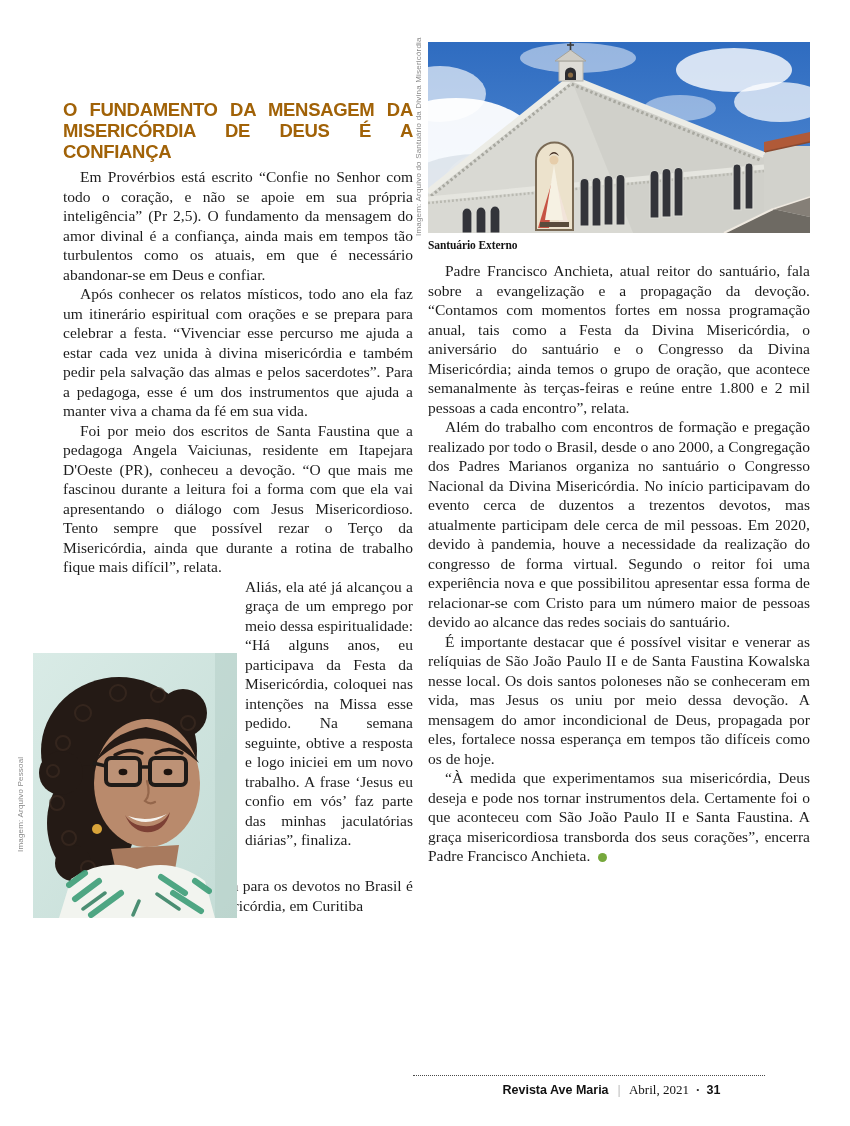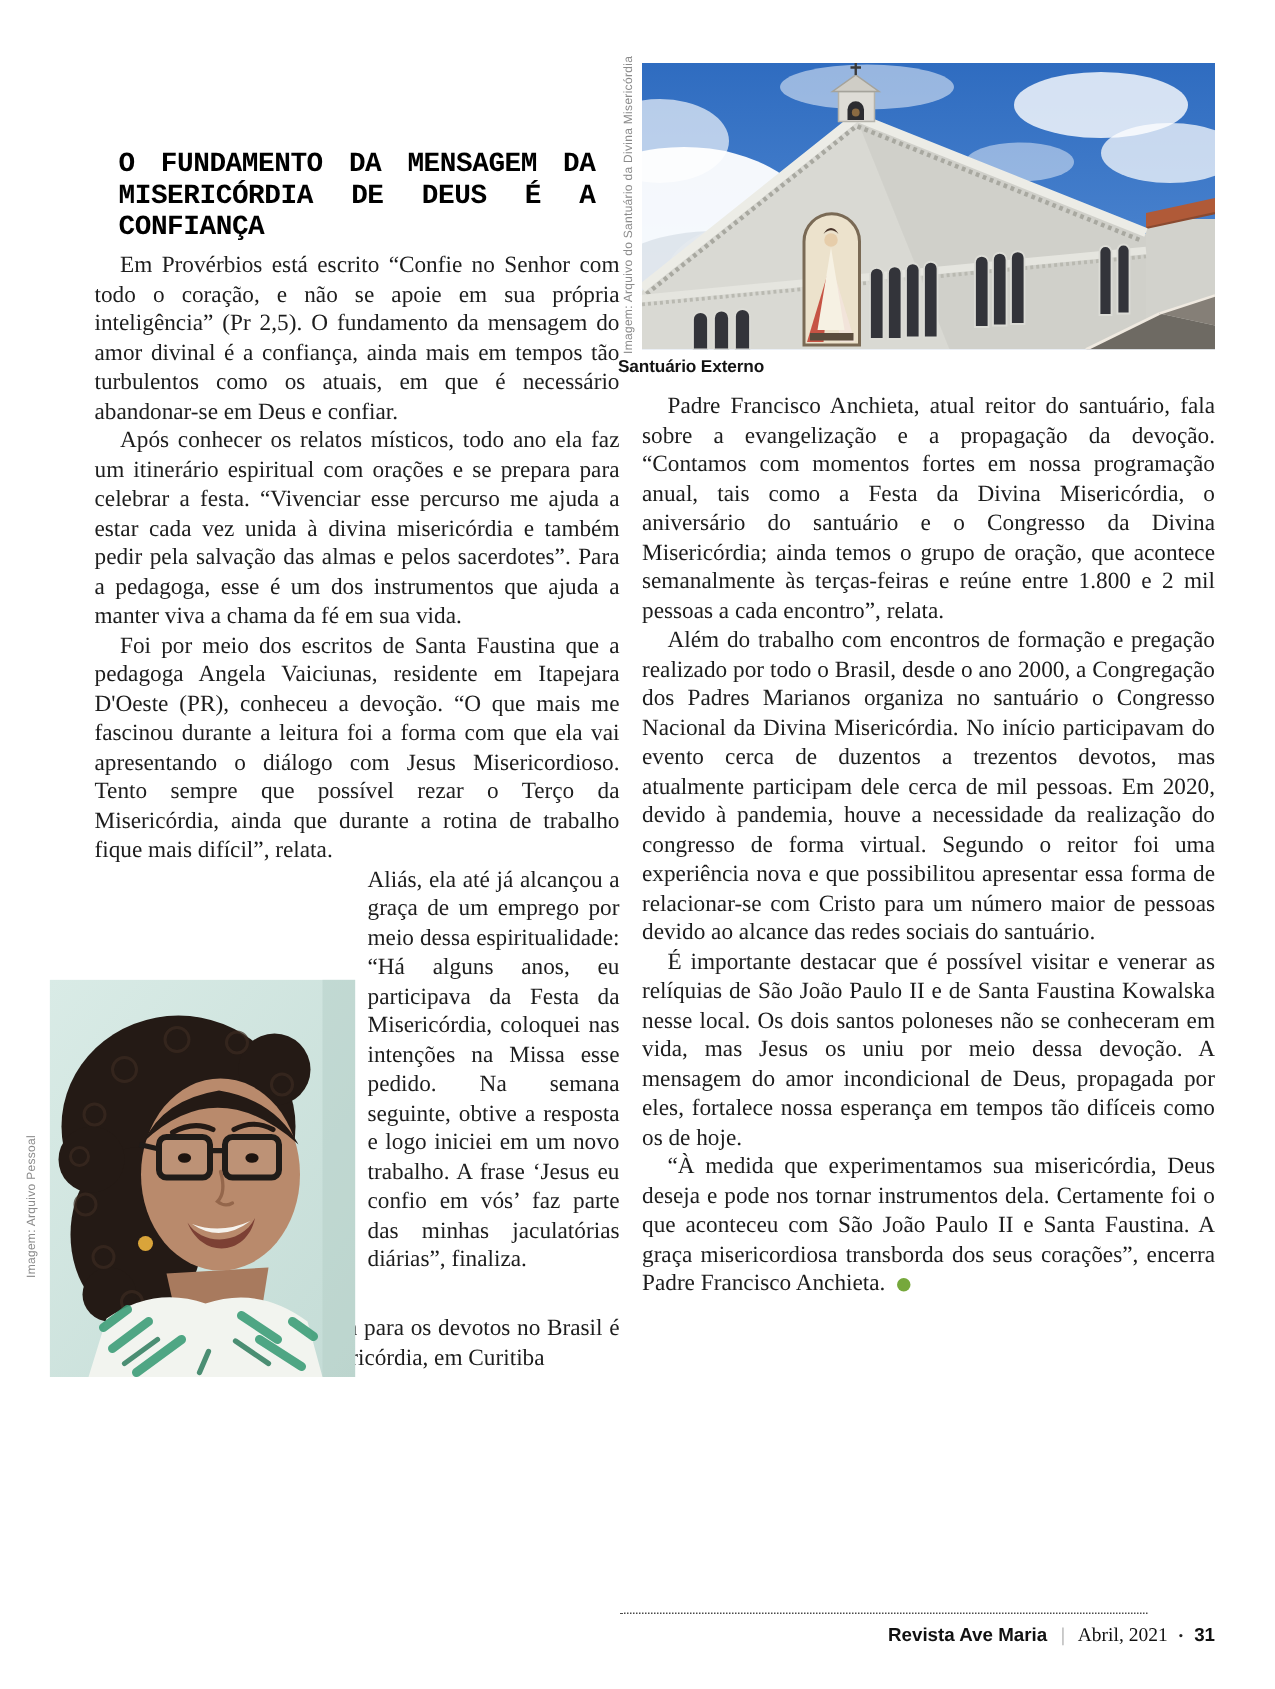--- a/index.html
+++ b/index.html
@@ -3,39 +3,39 @@
 <meta charset="utf-8">
 <style>
   html,body{margin:0;padding:0;background:#fff;}
   .page{position:relative;width:850px;height:1126px;background:#ffffff;overflow:hidden;}
 
   .col{position:absolute;font-family:"Liberation Serif",serif;font-size:15.5px;line-height:19.5px;
        color:#1d1d1d;text-align:justify;}
   .col p{margin:0;}
   p.ind{text-indent:17px;}
 
-  .h-green{font-family:Liberation Mono, monospace;font-weight:700;font-size:18.5px;line-height:21px;
-           color:#000000;text-align:justify;margin:11px 16px 5px;letter-spacing:-0.3px;}
+  .h-green{font-family:Liberation Sans, sans-serif;font-weight:700;font-size:18.5px;line-height:21px;
+           color:#a16207;text-align:justify;margin:11px 0 5px;letter-spacing:-0.3px;}
   .caption{font-family:"Liberation Sans",sans-serif;font-weight:700;font-size:11.5px;color:#141414;
            letter-spacing:-0.1px;}
 
   .credit{position:absolute;font-family:"Liberation Sans",sans-serif;font-size:8px;color:#8a8a8a;
           transform:rotate(-90deg);transform-origin:0 0;white-space:nowrap;letter-spacing:0.2px;}
 
   .photo{position:absolute;overflow:hidden;}
   .photo svg{display:block;}
 
   .wrap-spacer{float:left;width:182px;height:277px;}
   .clr{clear:both;}
 
   .end-dot{display:inline-block;width:9px;height:9px;border-radius:50%;background:#76A83C;
            margin-left:4px;vertical-align:-1px;}
 
   .footer-rule{position:absolute;left:413px;top:1075px;width:352px;border-top:1.5px dotted #4a4a4a;}
-  .footer-text{position:absolute;left:413px;top:1082px;width:397px;text-align:right;
+  .footer-text{position:absolute;left:413px;top:1082px;width:397px;text-align:center;
                font-family:"Liberation Serif",serif;font-size:13px;color:#111;}
   .f-mag{font-family:"Liberation Sans",sans-serif;font-weight:700;font-size:12.5px;}
   .f-sep{color:#9a9a9a;padding:0 6px;font-weight:400;}
   .f-dot{font-size:9px;vertical-align:1.5px;padding:0 4px;color:#222;}
   .f-page{font-family:"Liberation Sans",sans-serif;font-weight:700;font-size:12.5px;}
 </style>
 </head>
 <body>
 
 <div class="page">
@@ -126,21 +126,21 @@
 
       <polygon points="296,191 345,167 382,175 382,191" fill="#6e6a63"></polygon>
       <line x1="296" y1="191" x2="345" y2="167" stroke="#efe9e0" stroke-width="2"></line>
       <polygon points="345,167 382,155 382,175" fill="#857f77"></polygon>
       <line x1="345" y1="167" x2="382" y2="155" stroke="#efe9e0" stroke-width="1.6"></line>
     </svg>
   </div>
 
   <div class="credit" style="left:414px;top:236px;">Imagem: Arquivo do Santuário da Divina Misericórdia</div>
 
-  <div class="caption" style="position:absolute;left:412px;top:239px;">Santuário Externo</div>
+  <div class="caption" style="position:absolute;left:428px;top:239px;font-family:Liberation Serif, serif;">Santuário Externo</div>
 
   <div class="col" style="left:63px;top:88px;width:350px;">
 
     <div class="h-green">O FUNDAMENTO DA MENSAGEM DA MISERICÓRDIA DE DEUS É A CONFIANÇA</div>
 
     <p class="ind">Em Provérbios está escrito “Confie no Senhor com todo o coração, e não se apoie em sua própria inteligência” (Pr 2,5). O fundamento da mensagem do amor divinal é a confiança, ainda mais em tempos tão turbulentos como os atuais, em que é necessário abandonar-se em Deus e confiar.</p>
     <p class="ind">Após conhecer os relatos místicos, todo ano ela faz um itinerário espiritual com orações e se prepara para celebrar a festa. “Vivenciar esse percurso me ajuda a estar cada vez unida à divina misericórdia e também pedir pela salvação das almas e pelos sacerdotes”. Para a pedagoga, esse é um dos instrumentos que ajuda a manter viva a chama da fé em sua vida.</p>
     <p class="ind">Foi por meio dos escritos de Santa Faustina que a pedagoga Angela Vaiciunas, residente em Itapejara D'Oeste (PR), conheceu a devoção. “O que mais me fascinou durante a leitura foi a forma com que ela vai apresentando o diálogo com Jesus Misericordioso. Tento sempre que possível rezar o Terço da Misericórdia, ainda que durante a rotina de trabalho fique mais difícil”, relata.</p>
 
     <div>

